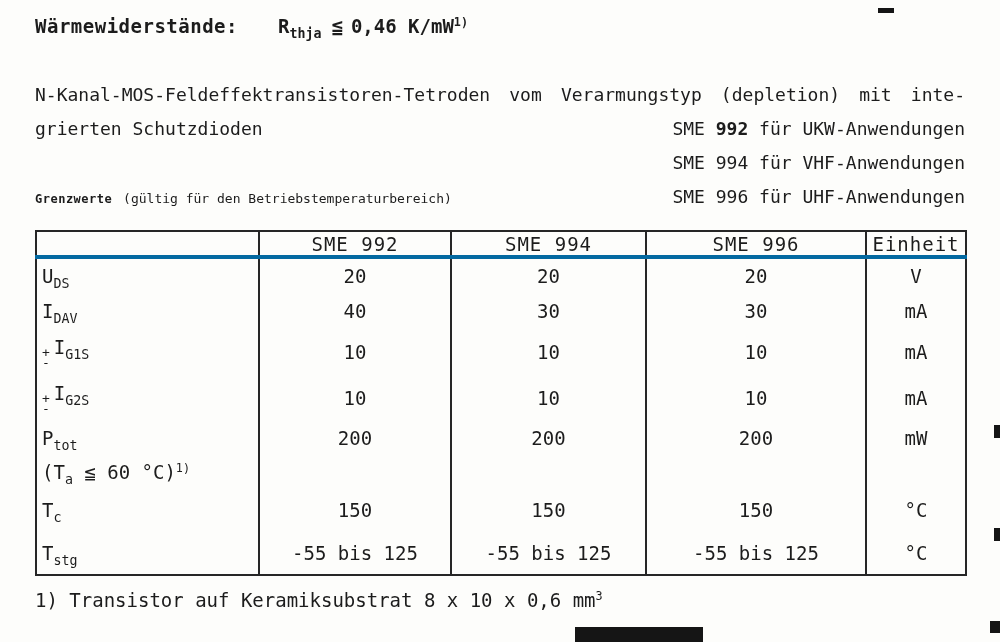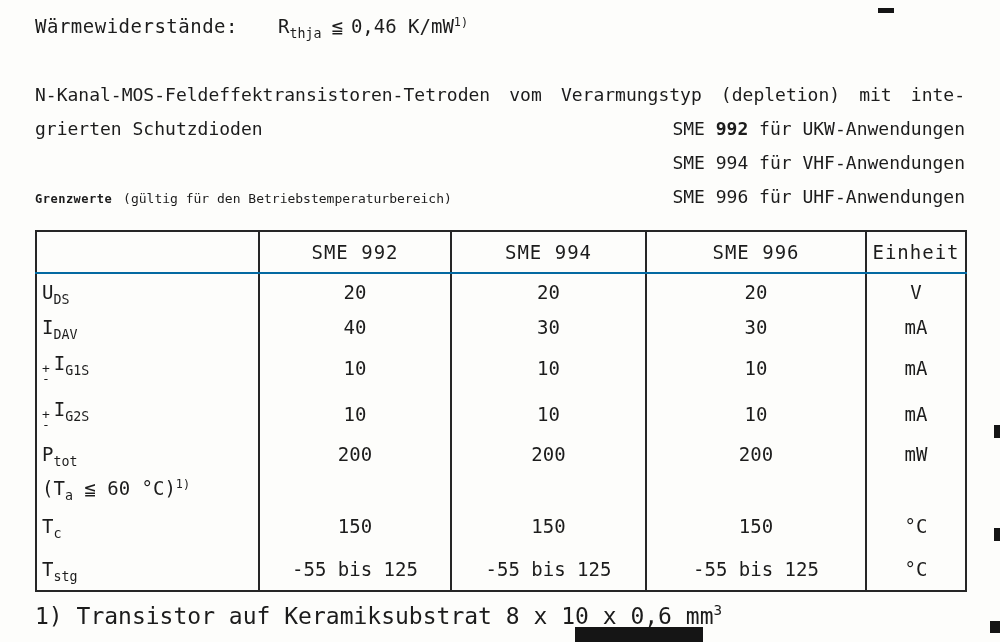--- a/index.html
+++ b/index.html
@@ -14,21 +14,21 @@
     color: #1c1c1c;
     font-family: "DejaVu Sans Mono", "DejaVu Sans", monospace;
     padding: 12px 35px 0 35px;
     overflow: hidden;
   }
 
   sub { font-size: 0.70em; line-height: 0; }
   sup { font-size: 0.62em; line-height: 0; vertical-align: super; }
 
   
-  .thermal-line { font-size: 19px; line-height: 28px; display: flex; }
+  .thermal-line { font-size: 19px; line-height: 28px; display: flex; font-weight: bold; }
   .t-label { letter-spacing: 0.5px; }
   .t-formula { margin-left: 40px; }
   .t-formula .rel { margin: 0 8px 0 10px; }
 
   
   .intro { margin-top: 38px; font-size: 18px; }
   .intro .line { line-height: 34px; }
   .justify-line { text-align: justify; text-align-last: justify; }
   .row-flex { display: flex; justify-content: space-between; line-height: 34px; }
   .right-only { justify-content: flex-end; align-items: flex-end; }
@@ -46,22 +46,22 @@
   }
   table.limits th, table.limits td {
     border-left: 2px solid #262626;
     font-size: 19px;
     font-weight: 400;
     text-align: center;
     vertical-align: middle;
     overflow: hidden;
   }
   table.limits thead th {
-    border-bottom: 2px solid #0369a1;
-    height: 42px;
+    border-bottom: 4px solid #0369a1;
+    height: 26px;
     letter-spacing: 1px;
   }
   table.limits td.c0, table.limits th.c0 { text-align: left; padding-left: 5px; }
   tr.r-h36 { height: 36px; }
   tr.r-h46 { height: 46px; }
   tr.r-h34 { height: 34px; }
   tr.r-h42 { height: 42px; }
   tr.r-h44 { height: 44px; }
   .note-cell { font-size: 18px; }
 
@@ -69,21 +69,21 @@
     display: inline-flex;
     flex-direction: column;
     align-items: center;
     font-size: 13px;
     line-height: 10px;
     margin-right: 4px;
     vertical-align: -3px;
   }
 
   
-  .footnote { margin-top: 12px; font-size: 23px; line-height: 24px; }
+  .footnote { margin-top: 12px; font-size: 19px; line-height: 24px; }
 
   
   .artifact { position: absolute; background: #151515; }
   .a-top     { left: 878px; top: 8px;   width: 16px;  height: 5px; }
   .a-right1  { right: 0;    top: 425px; width: 6px;   height: 13px; }
   .a-right2  { right: 0;    top: 528px; width: 6px;   height: 13px; }
   .a-bottom  { left: 575px; top: 627px; width: 128px; height: 15px; }
   .a-corner  { right: 0;    top: 621px; width: 10px;  height: 12px; }
 </style>
 </head>

